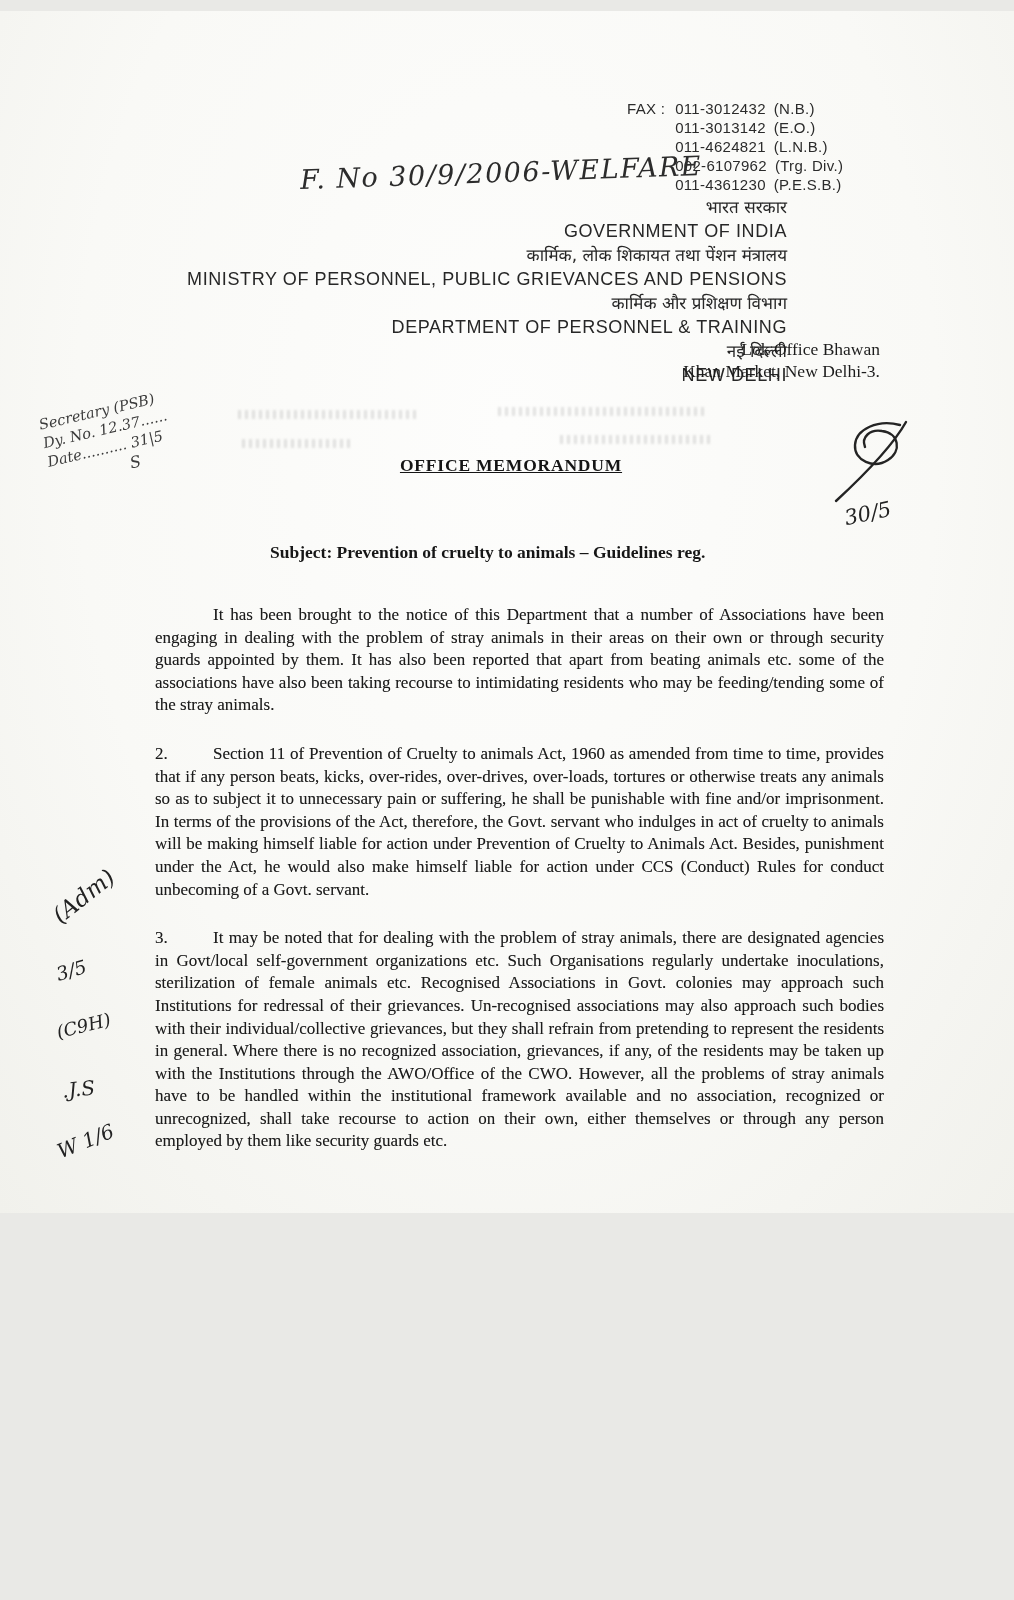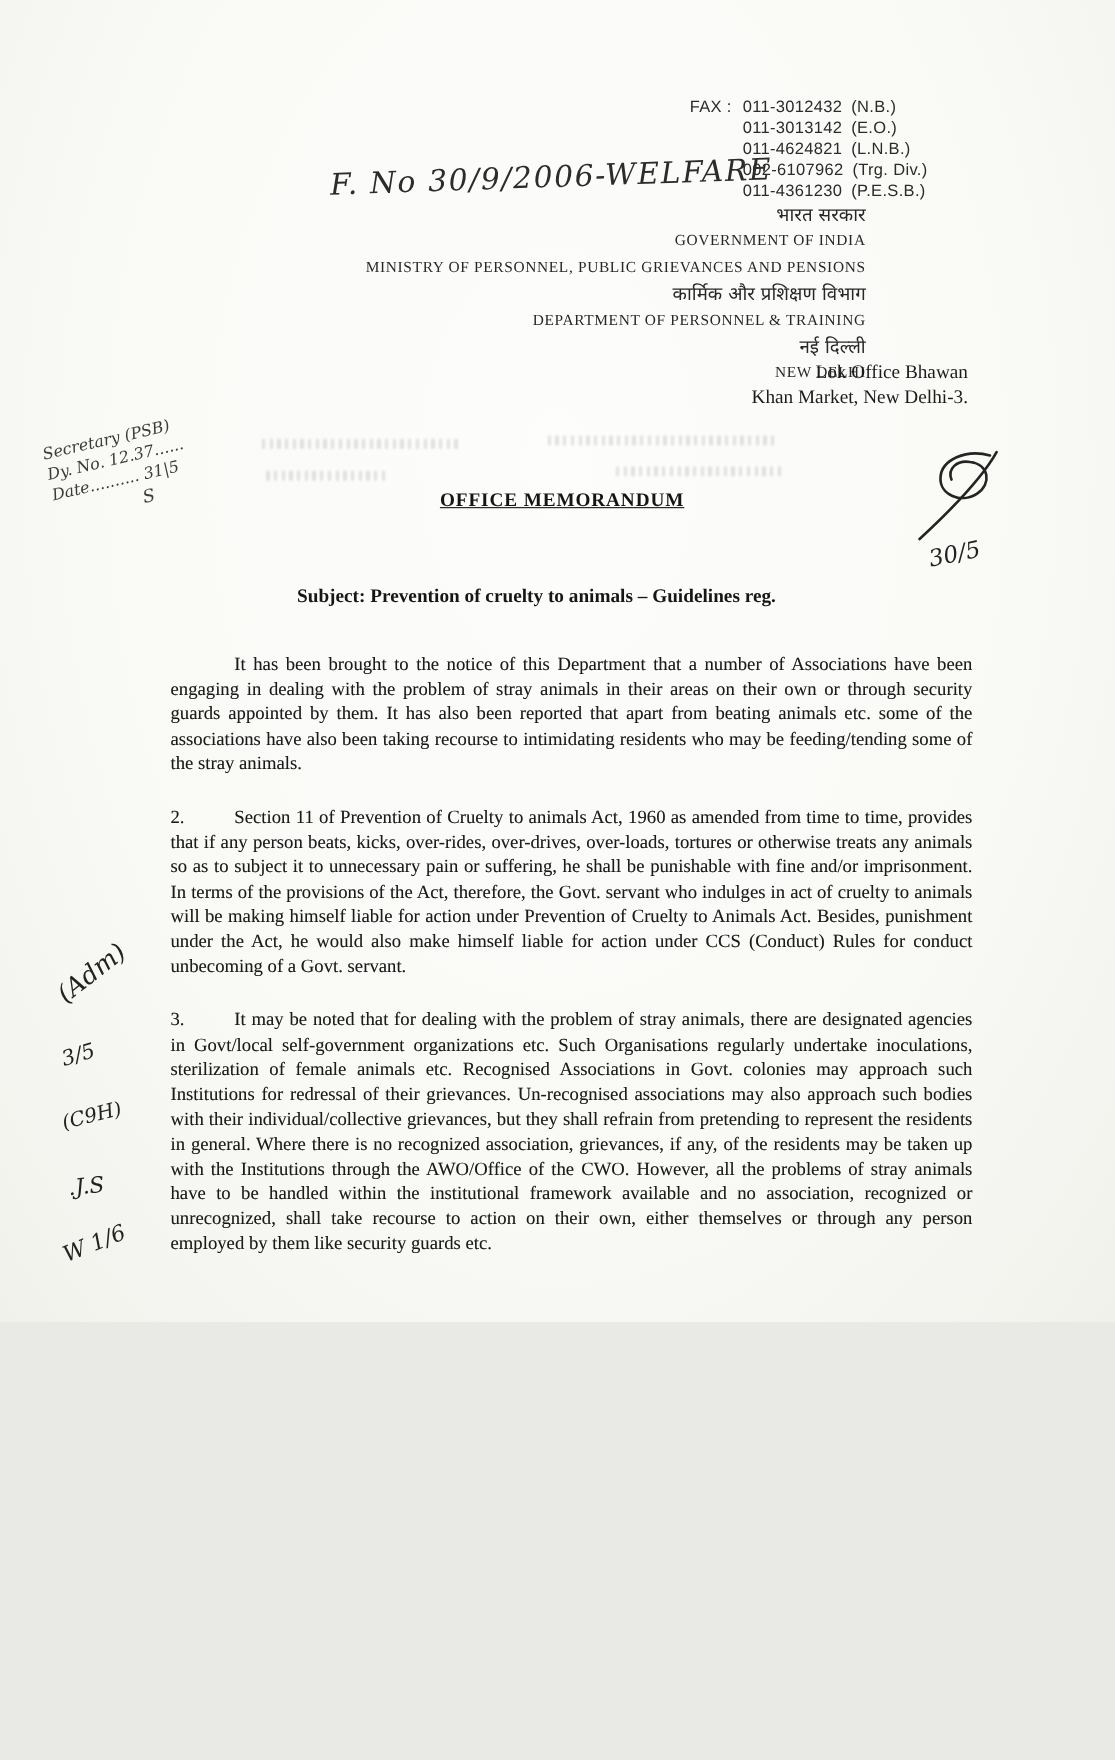--- a/index.html
+++ b/index.html
@@ -1,37 +1,37 @@
 <!DOCTYPE html>
 <html><head>
 <meta charset="utf-8">
 <style>
   html,body{margin:0;padding:0;background:#e9e9e6}
   .page{
-    position:relative;width:1014px;height:1202px;margin:0 auto;overflow:hidden;
+    position:relative;width:1014px;height:1202px;margin:11px auto;overflow:hidden;
     background:radial-gradient(ellipse at 50% 35%, #fdfdfc 0%, #f9f9f6 60%, #f1f1ec 100%);
     font-family:"Liberation Serif",serif;color:#1e1e1e;
   }
 
   
   .fax-block{position:absolute;top:88px;left:627px;display:flex;align-items:flex-start;
     font-family:"Liberation Sans",sans-serif;font-size:15px;line-height:19px;color:#2b2b2b;letter-spacing:.3px}
   .fax-label{margin-right:10px;white-space:nowrap}
   .fax-line{white-space:nowrap}
   .fax-unit{margin-left:8px}
 
   
   .hand{font-family:"DejaVu Serif",serif;font-style:italic;color:#2c2c2c}
   .file-no{position:absolute;top:146px;left:300px;font-size:27px;letter-spacing:1.5px;
     transform:rotate(-2deg);white-space:nowrap}
 
   
   .letterhead{position:absolute;top:184px;left:107px;width:680px;text-align:right;color:#272727}
   .lh-hi{font-family:"DejaVu Sans",sans-serif;font-size:17px;line-height:24px}
-  .lh-en{font-family:Liberation Serif, serif;font-size:14px;line-height:24px;letter-spacing:.6px}
+  .lh-en{font-family:Liberation Sans, sans-serif;font-size:18px;line-height:24px;letter-spacing:.6px}
 
   
   .address{position:absolute;top:327px;left:580px;width:300px;text-align:right;
     font-size:17.5px;line-height:22px;color:#1c1c1c}
 
   
   .stamp{position:absolute;top:390px;left:44px;transform:rotate(-13deg);
     font-family:"DejaVu Serif",serif;font-style:italic;font-size:14.5px;line-height:19px;
     color:#3b3b3b;white-space:nowrap}
   .stamp-s{margin-left:80px;font-size:16px}
@@ -91,20 +91,21 @@
       <div class="fax-line"><span>002-6107962</span><span class="fax-unit">(Trg. Div.)</span></div>
       <div class="fax-line"><span>011-4361230</span><span class="fax-unit">(P.E.S.B.)</span></div>
     </div>
   </div>
 
   <div class="file-no hand">F. No 30/9/2006-WELFARE</div>
 
   <div class="letterhead">
     <div class="lh-hi">भारत सरकार</div>
     <div class="lh-en">GOVERNMENT OF INDIA</div>
+    <div class="lh-hi">कार्मिक, लोक शिकायत तथा पेंशन मंत्रालय</div>
     <div class="lh-en">MINISTRY OF PERSONNEL, PUBLIC GRIEVANCES AND PENSIONS</div>
     <div class="lh-hi">कार्मिक और प्रशिक्षण विभाग</div>
     <div class="lh-en">DEPARTMENT OF PERSONNEL &amp; TRAINING</div>
     <div class="lh-hi">नई दिल्ली</div>
     <div class="lh-en">NEW DELHI</div>
   </div>
 
   <div class="address">
     <div>Lok Office Bhawan</div>
     <div>Khan Market, New Delhi-3.</div>

